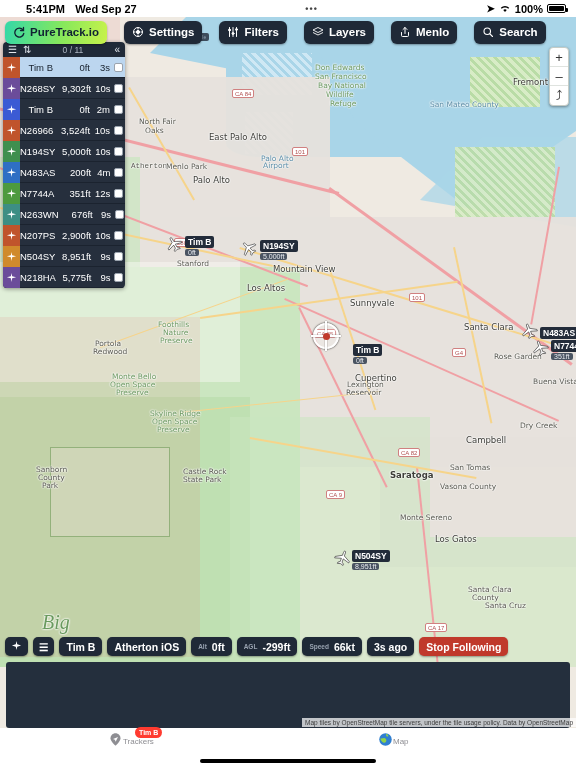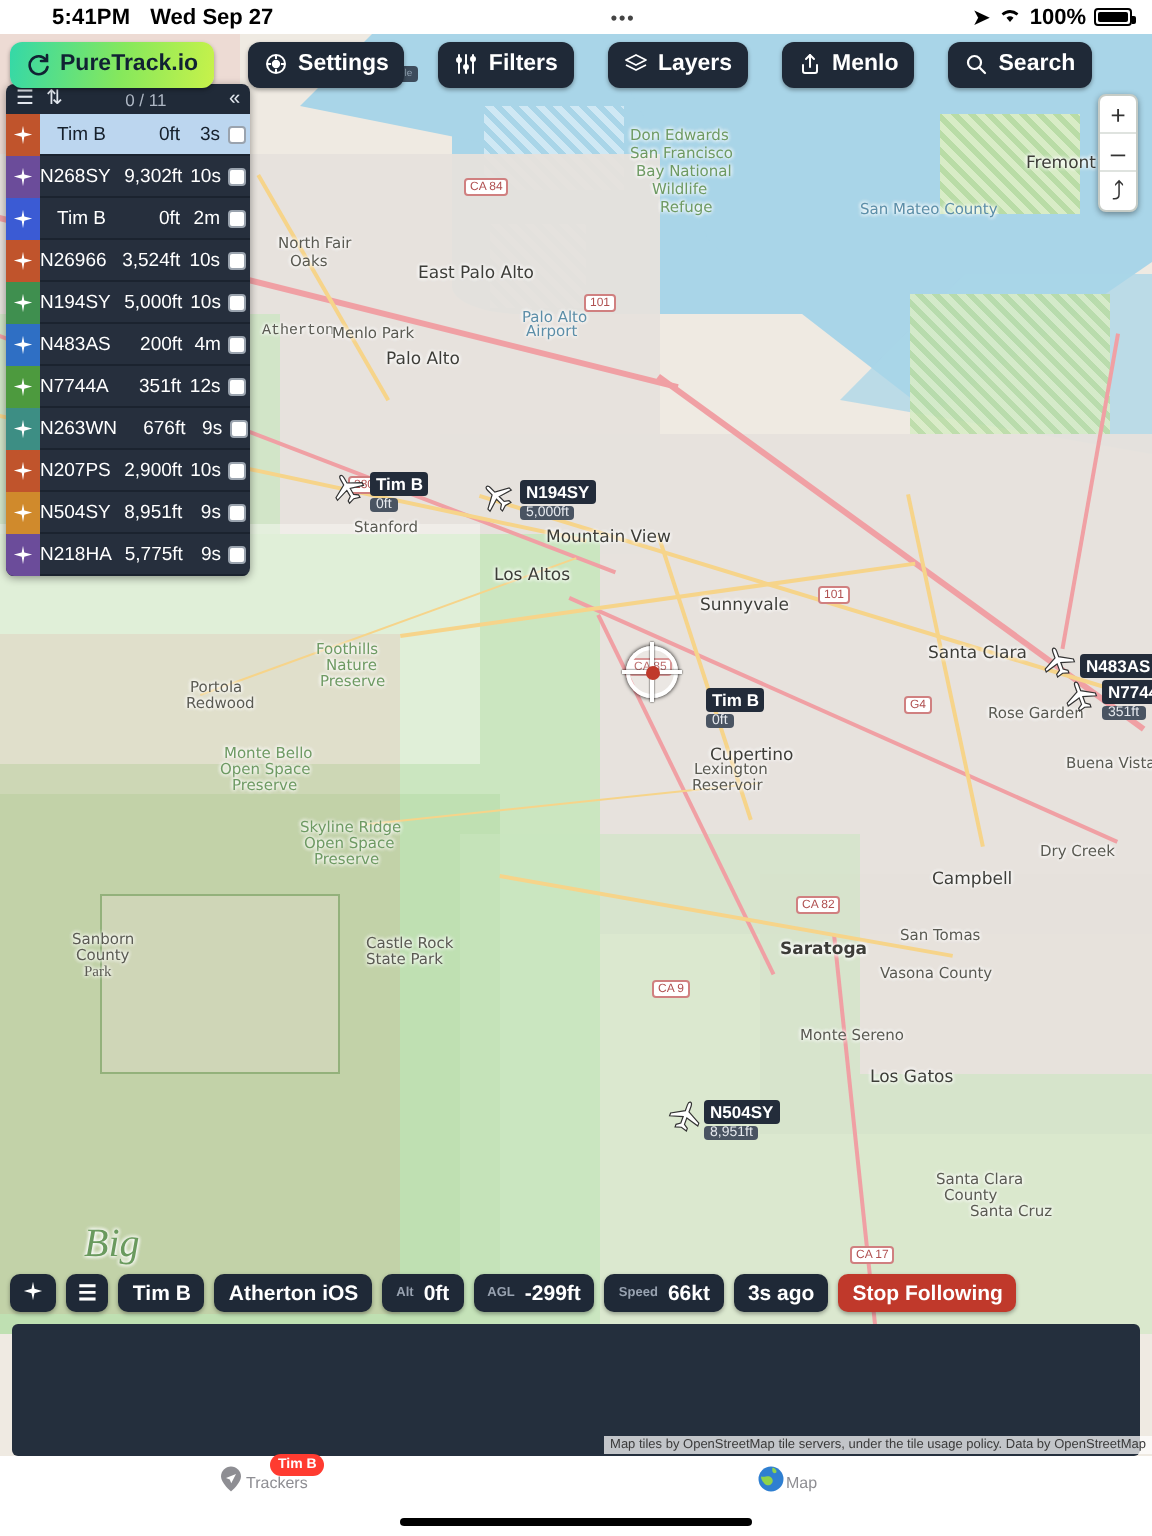--- a/index.html
+++ b/index.html
@@ -288,21 +288,21 @@
           <div class="maplabel green-t" style="left: 163px; top: 311px;">Nature</div>
           <div class="maplabel green-t" style="left: 160px; top: 319px;">Preserve</div>
           <div class="maplabel green-t" style="left: 112px; top: 355px;">Monte Bello</div>
           <div class="maplabel green-t" style="left: 110px; top: 363px;">Open Space</div>
           <div class="maplabel green-t" style="left: 116px; top: 371px;">Preserve</div>
           <div class="maplabel green-t" style="left: 150px; top: 392px;">Skyline Ridge</div>
           <div class="maplabel green-t" style="left: 152px; top: 400px;">Open Space</div>
           <div class="maplabel green-t" style="left: 157px; top: 408px;">Preserve</div>
           <div class="maplabel" style="left: 36px; top: 448px;">Sanborn</div>
           <div class="maplabel" style="left: 38px; top: 456px;">County</div>
-          <div class="maplabel" style="left: 42px; top: 464px; font-family: Liberation Serif, serif;">Park</div>
+          <div class="maplabel" style="left: 42px; top: 464px;">Park</div>
           <div class="maplabel" style="left: 183px; top: 450px;">Castle Rock</div>
           <div class="maplabel" style="left: 183px; top: 458px;">State Park</div>
           <div class="maplabel" style="left: 347px; top: 363px;">Lexington</div>
           <div class="maplabel" style="left: 346px; top: 371px;">Reservoir</div>
         </div>
       <div id="road-shields">
           <div class="shield" style="left: 232px; top: 72px;">CA 84</div>
           <div class="shield" style="left: 292px; top: 130px;">101</div>
           <div class="shield" style="left: 174px; top: 221px;">280</div>
           <div class="shield" style="left: 314px; top: 312px;">CA 85</div>

